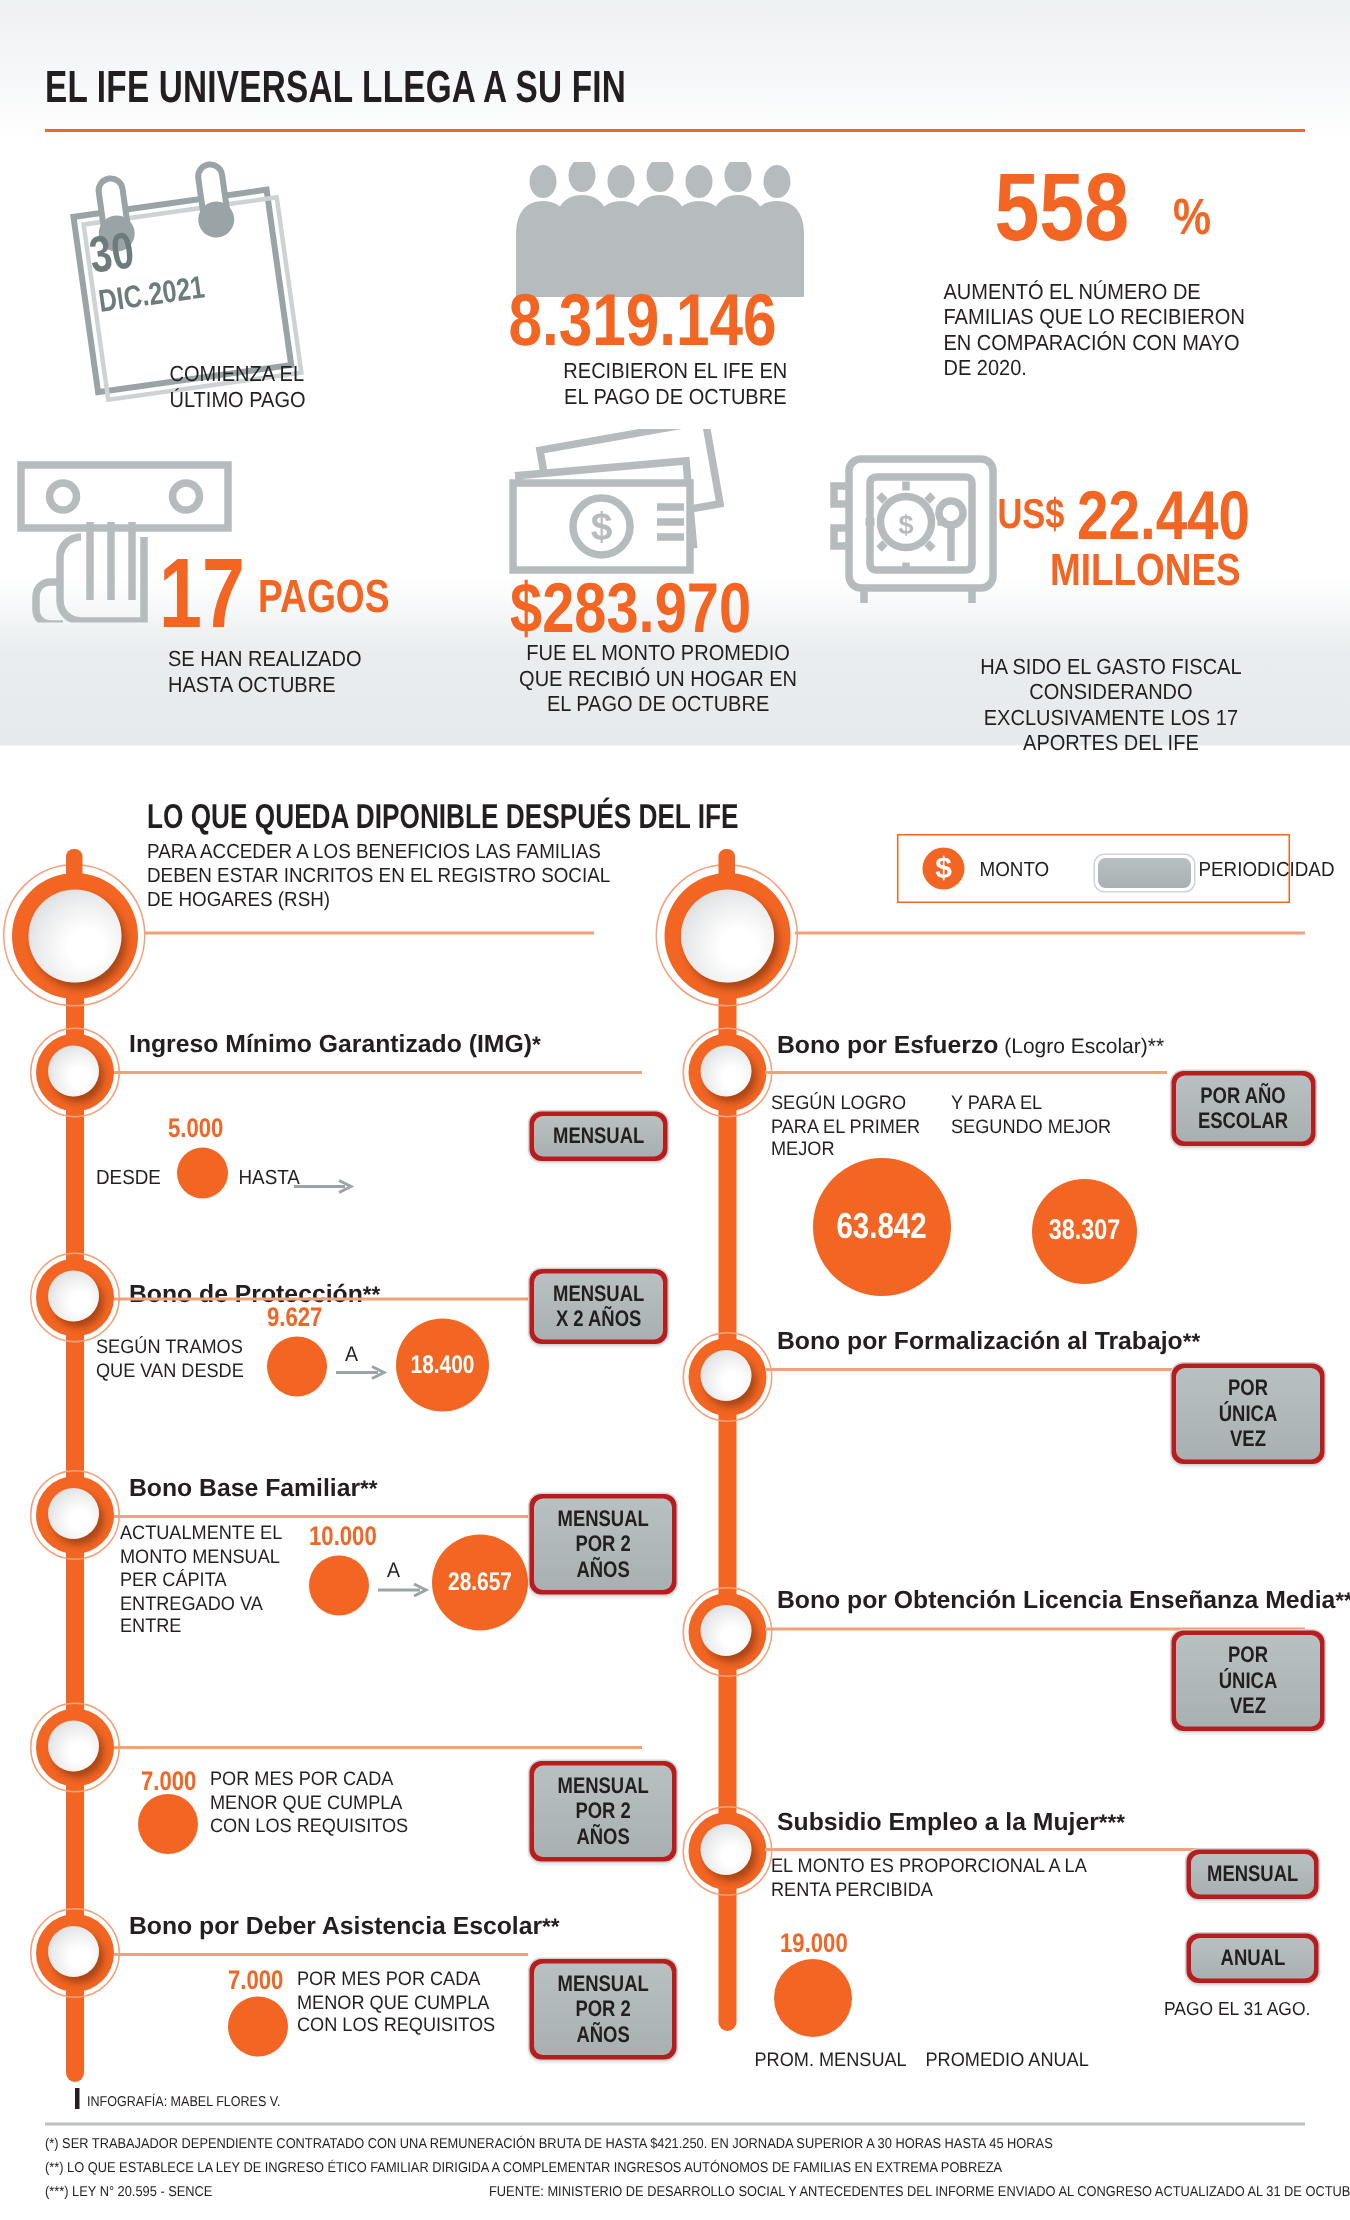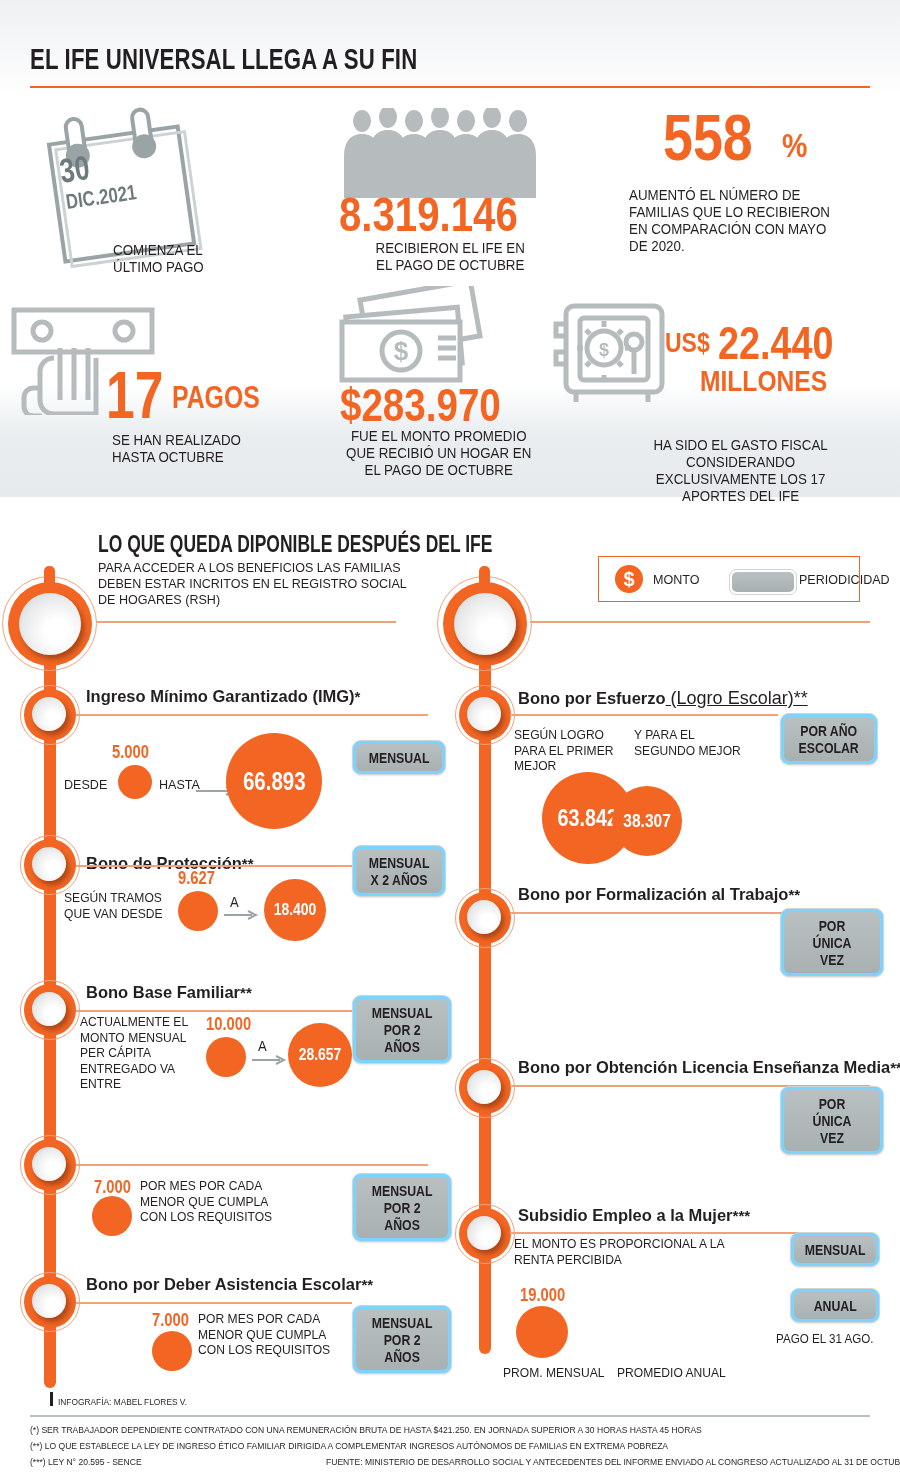--- a/index.html
+++ b/index.html
@@ -40,37 +40,37 @@
   
   .tl-rail{position:absolute;width:12px;background:#f26522;}
   .node-outer{border:1.5px solid #f5a07a;border-radius:50%;position:absolute;}
   .node-ring{border-radius:50%;position:absolute;background:#f26522;}
   .node-inner{border-radius:50%;position:absolute;
     background:radial-gradient(circle at 62% 62%, #ffffff 22%, #e9eaeb 62%, #c9cdce 100%);
     box-shadow:3px 4px 5px rgba(0,0,0,.30);}
   .node-stub{position:absolute;background:#f26522;}
 
   .item-title{position:absolute;font-size:16.5px;font-weight:bold;color:#231f20;white-space:nowrap;}
-  .item-title .sub{font-weight:normal;font-size:18px;text-decoration:underline;}
+  .item-title .sub{font-weight:normal;font-size:14px;}
   .item-title .ast{font-weight:bold;font-size:15px;}
   .item-rule{position:absolute;height:1.5px;background:#f0a27a;}
 
   .bubble{position:absolute;border-radius:50%;background:#f26522;
     display:flex;align-items:center;justify-content:center;}
   .bubble span{color:#ffffff;font-weight:bold;white-space:nowrap;
     transform:scaleX(.82);transform-origin:center;}
   .bub-label{position:absolute;color:#f26522;font-weight:bold;white-space:nowrap;
     transform:scaleX(.82);transform-origin:left center;}
 
   .note{position:absolute;font-size:13px;line-height:15.5px;color:#231f20;
     white-space:pre-line;transform:scaleX(.93);transform-origin:left top;}
   .small-lbl{position:absolute;font-size:13px;color:#231f20;white-space:nowrap;
     transform:scaleX(.93);transform-origin:left top;}
 
-  .chip{position:absolute;border:1.5px solid #cfd4d6;border-radius:9px;background:#7dd3fc;
+  .chip{position:absolute;border:1.5px solid #cfd4d6;border-radius:9px;background:#b91c1c;
     padding:3px;box-shadow:0 1px 2px rgba(0,0,0,.10);}
   .chip-inner{background:linear-gradient(180deg,#b9c0c2 0%,#a8b0b2 100%);
     border-radius:6px;display:flex;align-items:center;justify-content:center;
     color:#231f20;font-weight:bold;font-size:15px;line-height:17px;text-align:center;
     white-space:pre-line;padding:5px 10px;}
   .chip-inner span{display:block;transform:scaleX(.82);transform-origin:center;}
 
   .arrow{position:absolute;height:10px;}
 
   
@@ -251,23 +251,20 @@
     <span>Ingreso Mínimo Garantizado (IMG)</span><span class="ast">*</span>
   </div>
   <div class="item-rule" style="left:76px;top:714px;width:352px;"></div>
   <div class="bub-label" style="left:112px;top:742px;font-size:18px;">5.000</div>
   <div class="bubble" style="left:118px;top:765px;width:34px;height:34px;"></div>
   <div class="small-lbl" style="left:64px;top:777px;font-size:13.5px;">DESDE</div>
   <div class="small-lbl" style="left:159px;top:777px;font-size:13.5px;">HASTA</div>
   <svg class="abs arrow" style="left:196px;top:786px;width:44px;" viewBox="0 0 44 10">
     <path d="M0 5h34M30 1l8 4-8 4" fill="none" stroke="#9aa4a6" stroke-width="2"></path>
   </svg>
-  <div class="bubble" style="left:226px;top:733px;width:96px;height:96px;">
-    <span style="font-size:25px;">66.893</span>
-  </div>
   <div class="chip" style="left:352px;top:740px;width:86px;">
     <div class="chip-inner"><span>MENSUAL</span></div>
   </div>
 
   <div class="abs" style="left:20px;top:835px;width:60px;height:60px;">
     <div class="node-outer" style="left:0;top:0;width:58px;height:58px;"></div>
     <div class="node-ring" style="left:4px;top:4px;width:52px;height:52px;"></div>
     <div class="node-inner" style="left:12px;top:12px;width:34px;height:34px;"></div>
   </div>
   <div class="item-title" style="left:86px;top:838px;margin-top:16px;">
@@ -363,21 +360,21 @@
   </div>
   <div class="item-rule" style="left:510px;top:714px;width:268px;"></div>
   <div class="note" style="left:514px;top:727px;width:130px;">SEGÚN LOGRO
 PARA EL PRIMER
 MEJOR</div>
   <div class="note" style="left:634px;top:727px;width:130px;">Y PARA EL
 SEGUNDO MEJOR</div>
   <div class="bubble" style="left:542px;top:772px;width:92px;height:92px;">
     <span style="font-size:24px;">63.842</span>
   </div>
-  <div class="bubble" style="left:612px;top:786px;width:70px;height:70px;">
+  <div class="bubble" style="left:688px;top:786px;width:70px;height:70px;">
     <span style="font-size:19px;">38.307</span>
   </div>
   <div class="chip" style="left:780px;top:713px;width:90px;">
     <div class="chip-inner"><span>POR AÑO
 ESCOLAR</span></div>
   </div>
 
   <div class="abs" style="left:455px;top:888px;width:60px;height:60px;">
     <div class="node-outer" style="left:0;top:0;width:58px;height:58px;"></div>
     <div class="node-ring" style="left:4px;top:4px;width:52px;height:52px;"></div>

